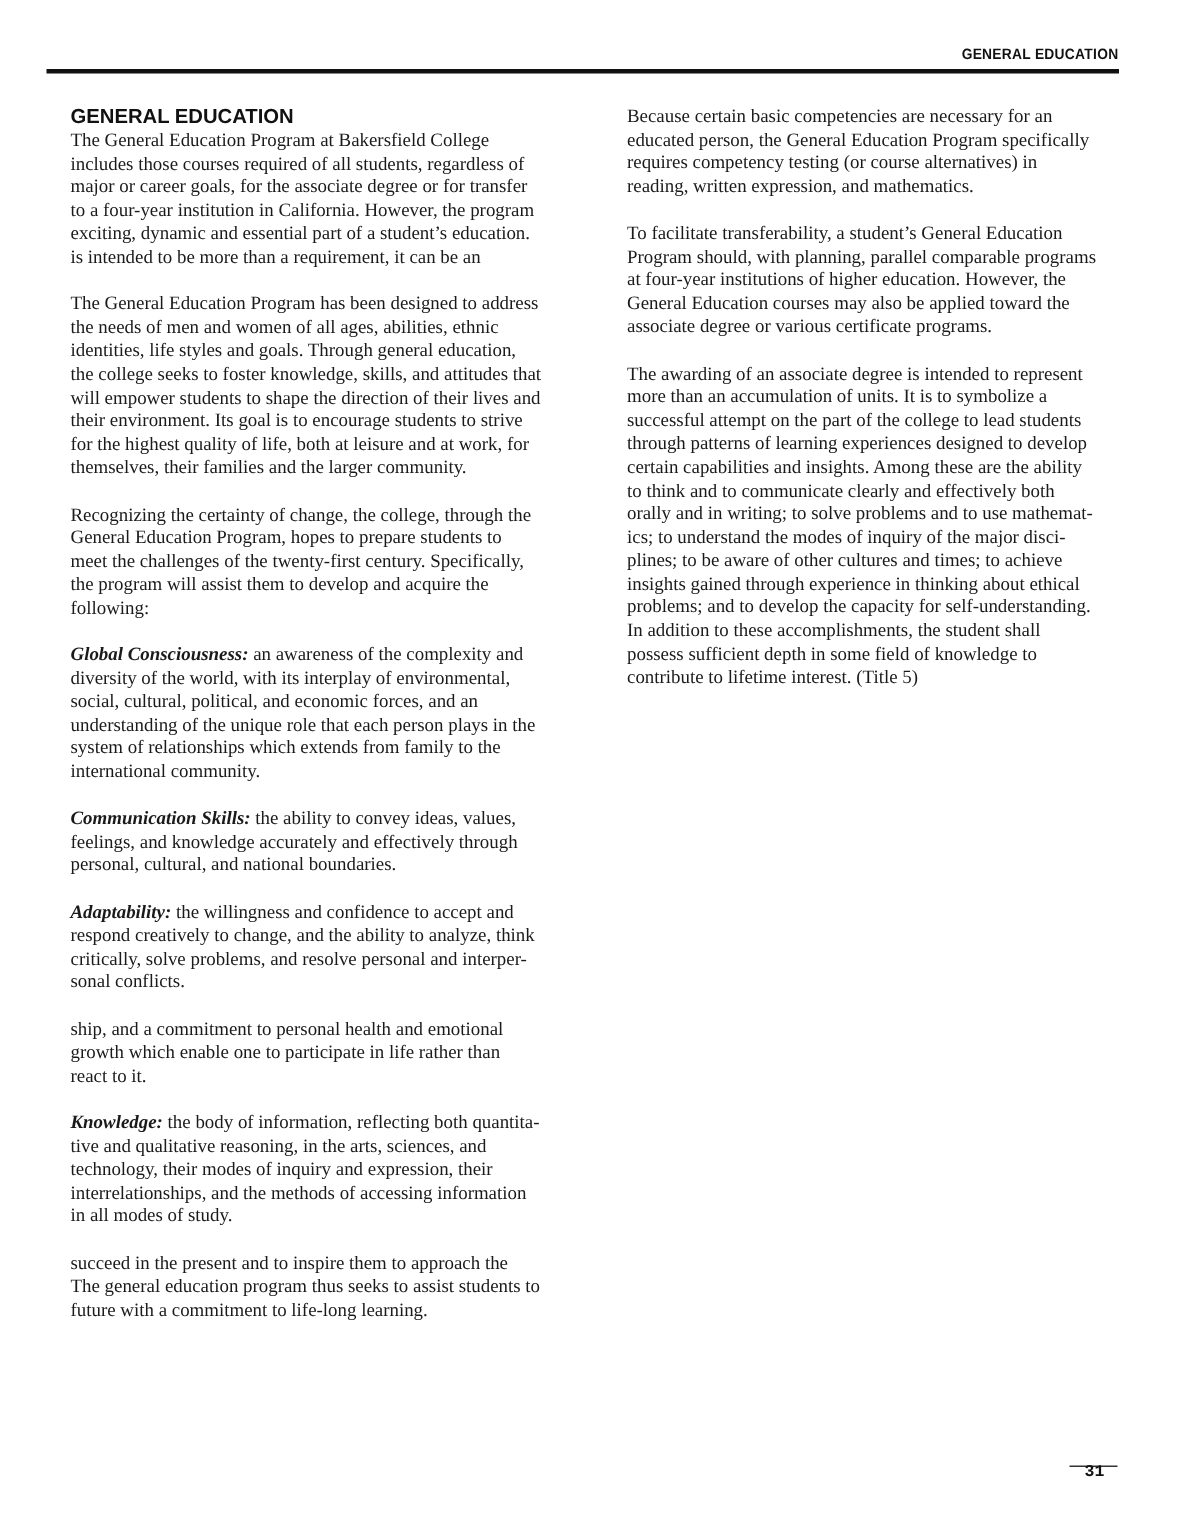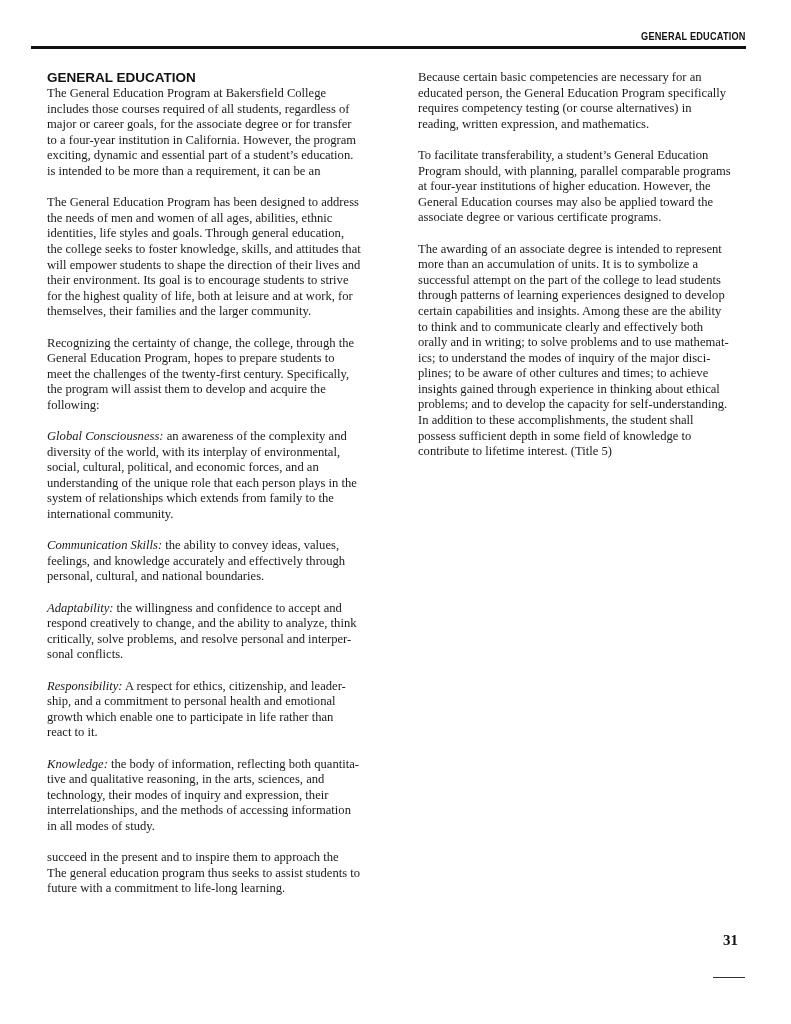--- a/index.html
+++ b/index.html
@@ -18,27 +18,27 @@
     font-family: "Liberation Serif", serif; font-size: 12.6px; line-height: 15.6px;
   }
   .col-left { left: 47px; width: 340px; }
   .col-right { left: 418px; width: 340px; top: 70px; }
   .section-title {
     font-family: "Liberation Sans", sans-serif; font-weight: bold; font-size: 13.5px;
     line-height: 16px; margin: 0; color: #111;
   }
   .para { margin: 0 0 15.6px 0; }
   .para .line { display: block; white-space: nowrap; }
-  .term { font-weight: normal; font-style: italic; }
+  .term { font-weight: bold; font-style: italic; }
   .page-rule {
     position: absolute; left: 713px; top: 977px; width: 32px; height: 1px; background: #333;
   }
   .page-number {
-    position: absolute; left: 723px; top: 932px;
-    font-family: Liberation Serif, serif; font-weight: bold; font-size: 15px; color: #111;
+    position: absolute; left: 723px; top: 976px;
+    font-family: Liberation Mono, monospace; font-weight: bold; font-size: 11px; color: #111;
   }
 </style>
 </head>
 <body>
 
 <div class="running-head">GENERAL EDUCATION</div>
 <div class="rule"></div>
 
 <div class="col col-left">
   <h2 class="section-title">GENERAL EDUCATION</h2>
@@ -87,21 +87,20 @@
   </p>
 
   <p class="para">
     <span class="line"><span class="term">Adaptability:</span><span> the willingness and confidence to accept and</span></span>
     <span class="line">respond creatively to change, and the ability to analyze, think</span>
     <span class="line">critically, solve problems, and resolve personal and interper-</span>
     <span class="line">sonal conflicts.</span>
   </p>
 
   <p class="para">
-    <span class="line"><span class="term">Responsibility:</span><span> A respect for ethics, citizenship, and leader-</span></span>
     <span class="line">ship, and a commitment to personal health and emotional</span>
     <span class="line">growth which enable one to participate in life rather than</span>
     <span class="line">react to it.</span>
   </p>
 
   <p class="para">
     <span class="line"><span class="term">Knowledge:</span><span> the body of information, reflecting both quantita-</span></span>
     <span class="line">tive and qualitative reasoning, in the arts, sciences, and</span>
     <span class="line">technology, their modes of inquiry and expression, their</span>
     <span class="line">interrelationships, and the methods of accessing information</span>

